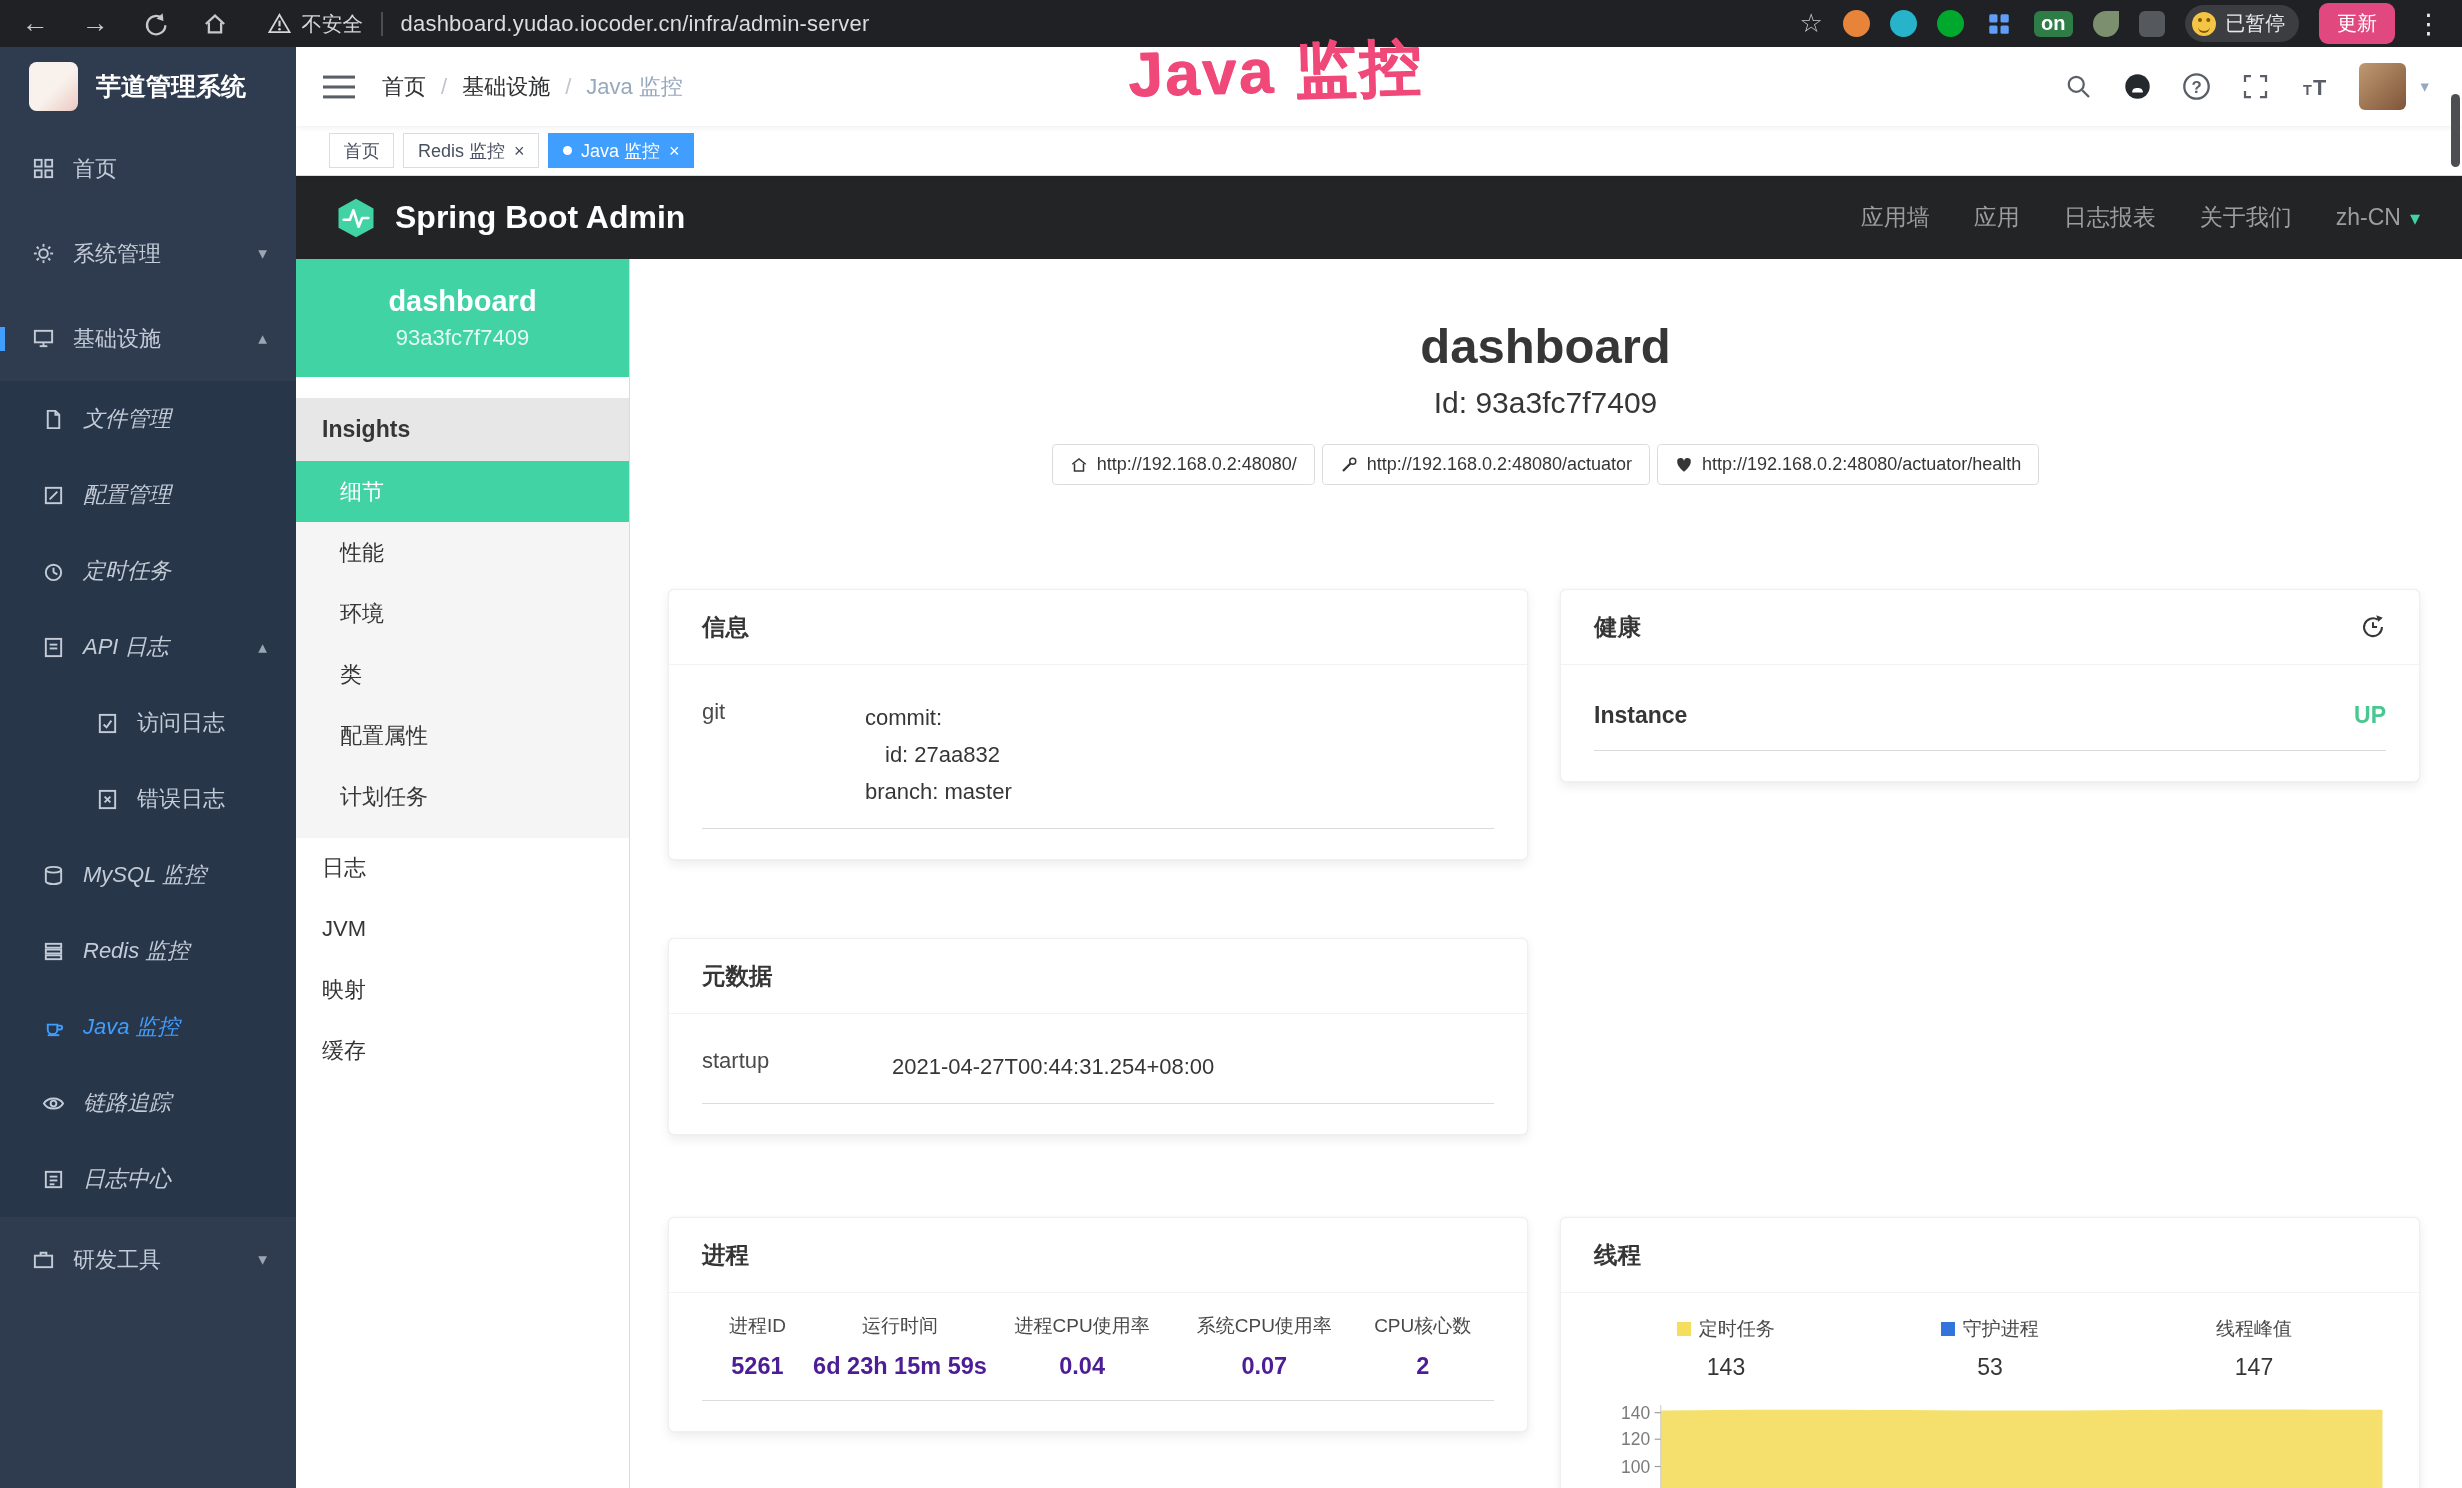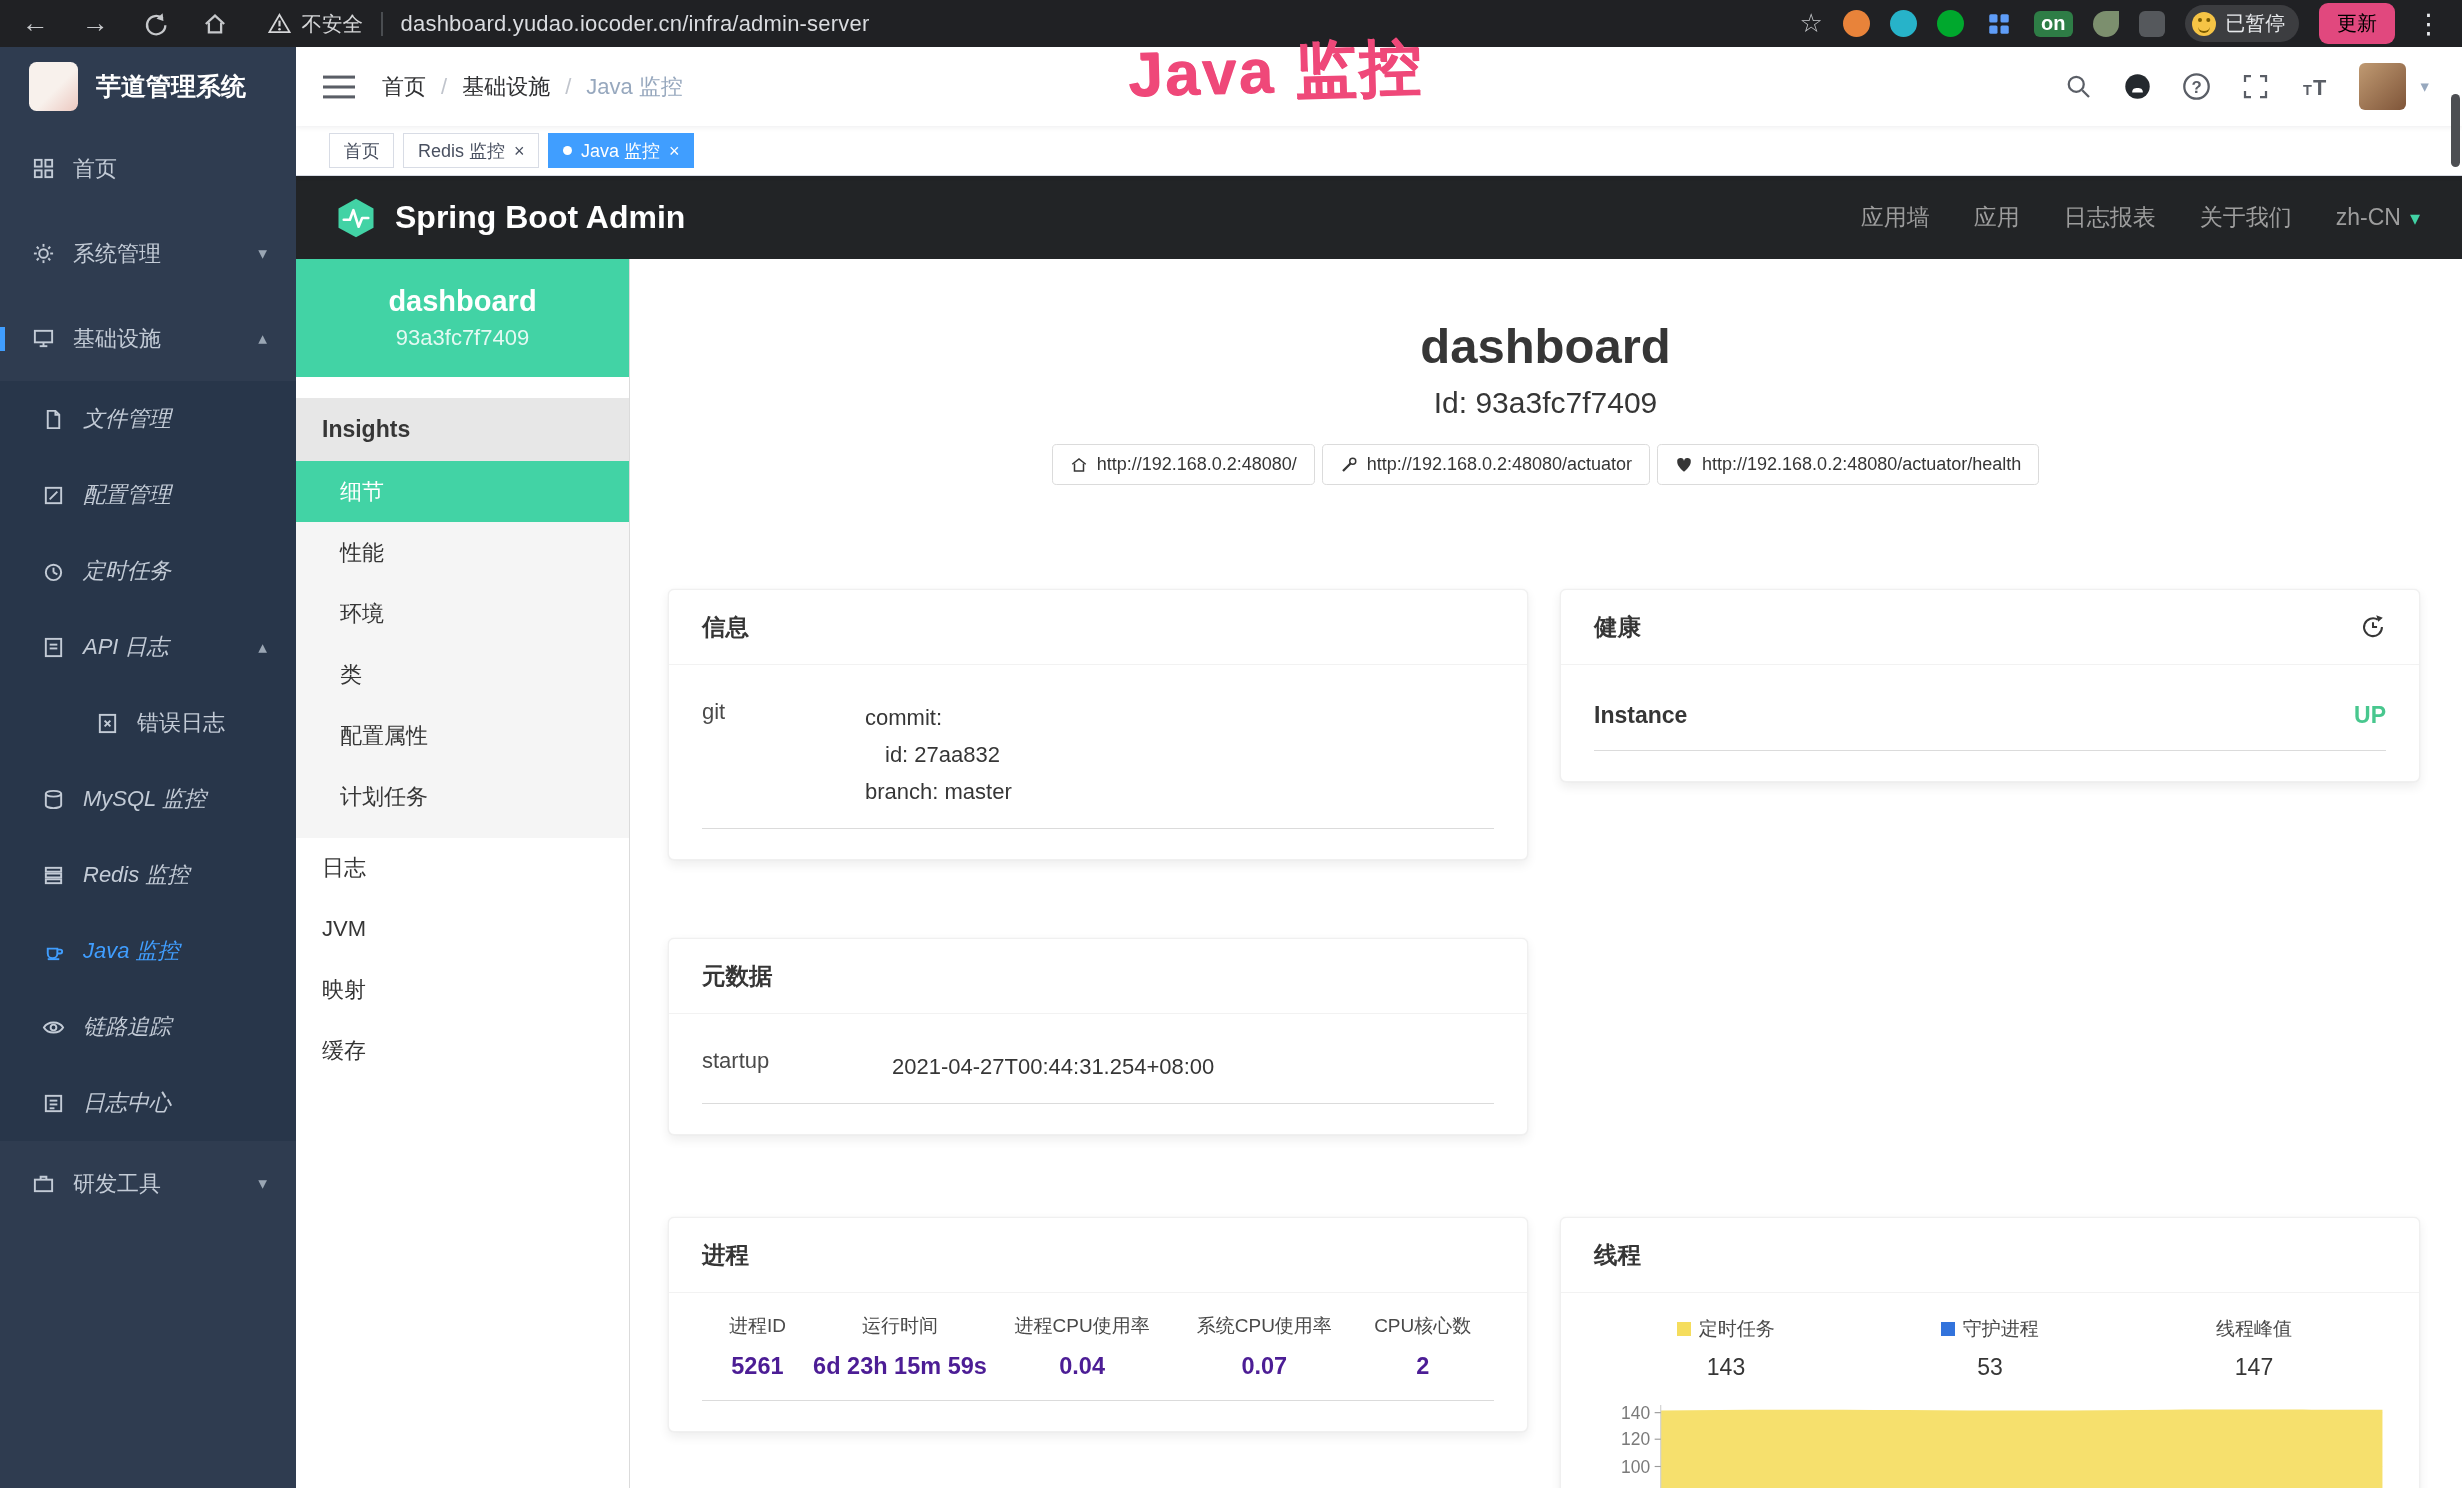--- a/index.html
+++ b/index.html
@@ -17,21 +17,21 @@
   .browser-right { margin-left:auto; display:flex; align-items:center; gap:20px; }
   .star-glyph { font-size:26px; color:#c6c8cb; }
   .ext-dot { width:27px; height:27px; border-radius:50%; }
   .on-badge { min-width:39px; height:26px; border-radius:6px; background:#2e7d46; color:#fff; font-size:20px; font-weight:bold; display:flex; align-items:center; justify-content:center; }
   .puzzle-sq { width:26px; height:26px; border-radius:6px; background:#55585c; }
   .leaf-dot { width:26px; height:26px; border-radius:50% 0 50% 50%; background:#7c8f6e; }
   .paused-pill { display:flex; align-items:center; gap:9px; background:#3c3d40; border-radius:20px; padding:4.6px 13.7px 4.6px 7.6px; font-size:20px; color:#e8eaed; }
   .smiley { width:24px; height:24px; border-radius:50%; background:#f6c445; position:relative; }
   .smiley::before { content:""; position:absolute; left:6px; top:6.8px; width:3.8px; height:3.8px; border-radius:50%; background:#7a5b00; box-shadow:8.3px 0 0 #7a5b00; }
   .smiley::after { content:""; position:absolute; left:6px; top:13px; width:12px; height:6px; border-bottom:2.3px solid #7a5b00; border-radius:0 0 7.6px 7.6px; }
-  .update-btn { background:#e1487e; color:#000000; font-size:20px; padding:6.8px 18px; border-radius:9px; cursor:pointer; }
+  .update-btn { background:#e1487e; color:#ffffff; font-size:20px; padding:6.8px 18px; border-radius:9px; cursor:pointer; }
   .dots-glyph { font-size:27px; color:#e8eaed; cursor:pointer; }
 
   
   .app-sidebar { position:absolute; left:0; top:47px; bottom:0; width:296px; background:#2f3c50; overflow:hidden; z-index:10; }
   .app-logo-row { height:79px; display:flex; align-items:center; gap:18px; padding-left:29px; }
   .app-logo { width:49px; height:49px; border-radius:7.6px; background:linear-gradient(135deg,#f8f1ec 55%,#ecc8c0); flex:none; }
   .app-title { color:#fff; font-size:25px; font-weight:bold; }
   .mi-row { display:flex; align-items:center; height:85px; padding-left:32px; color:#c3cbd6; font-size:22px; position:relative; cursor:pointer; }
   .submenu { background:#28364a; }
   .sub1 { height:76px; padding-left:42px;font-style:italic; }
@@ -242,20 +242,27 @@
         <span>定时任务</span>
       </div>
       <div class="mi-row sub1">
         <svg class="mi" viewBox="0 0 24 24">
             <rect x="4" y="3" width="16" height="18" fill="none" stroke="currentColor" stroke-width="2"></rect>
             <line x1="8" y1="9" x2="16" y2="9" stroke="currentColor" stroke-width="2"></line>
             <line x1="8" y1="13" x2="16" y2="13" stroke="currentColor" stroke-width="2"></line>
           </svg>
         <span>API 日志</span>
         <span class="chev">▴</span>
+      </div>
+      <div class="mi-row sub2">
+        <svg class="mi" viewBox="0 0 24 24">
+            <rect x="4" y="3" width="16" height="18" fill="none" stroke="currentColor" stroke-width="2"></rect>
+            <polyline points="8,13 11,16 16,9" fill="none" stroke="currentColor" stroke-width="2"></polyline>
+          </svg>
+        <span>访问日志</span>
       </div>
       <div class="mi-row sub2">
         <svg class="mi" viewBox="0 0 24 24">
             <rect x="4" y="3" width="16" height="18" fill="none" stroke="currentColor" stroke-width="2"></rect>
             <line x1="9" y1="9" x2="15" y2="15" stroke="currentColor" stroke-width="2"></line>
             <line x1="15" y1="9" x2="9" y2="15" stroke="currentColor" stroke-width="2"></line>
           </svg>
         <span>错误日志</span>
       </div>
       <div class="mi-row sub1">

